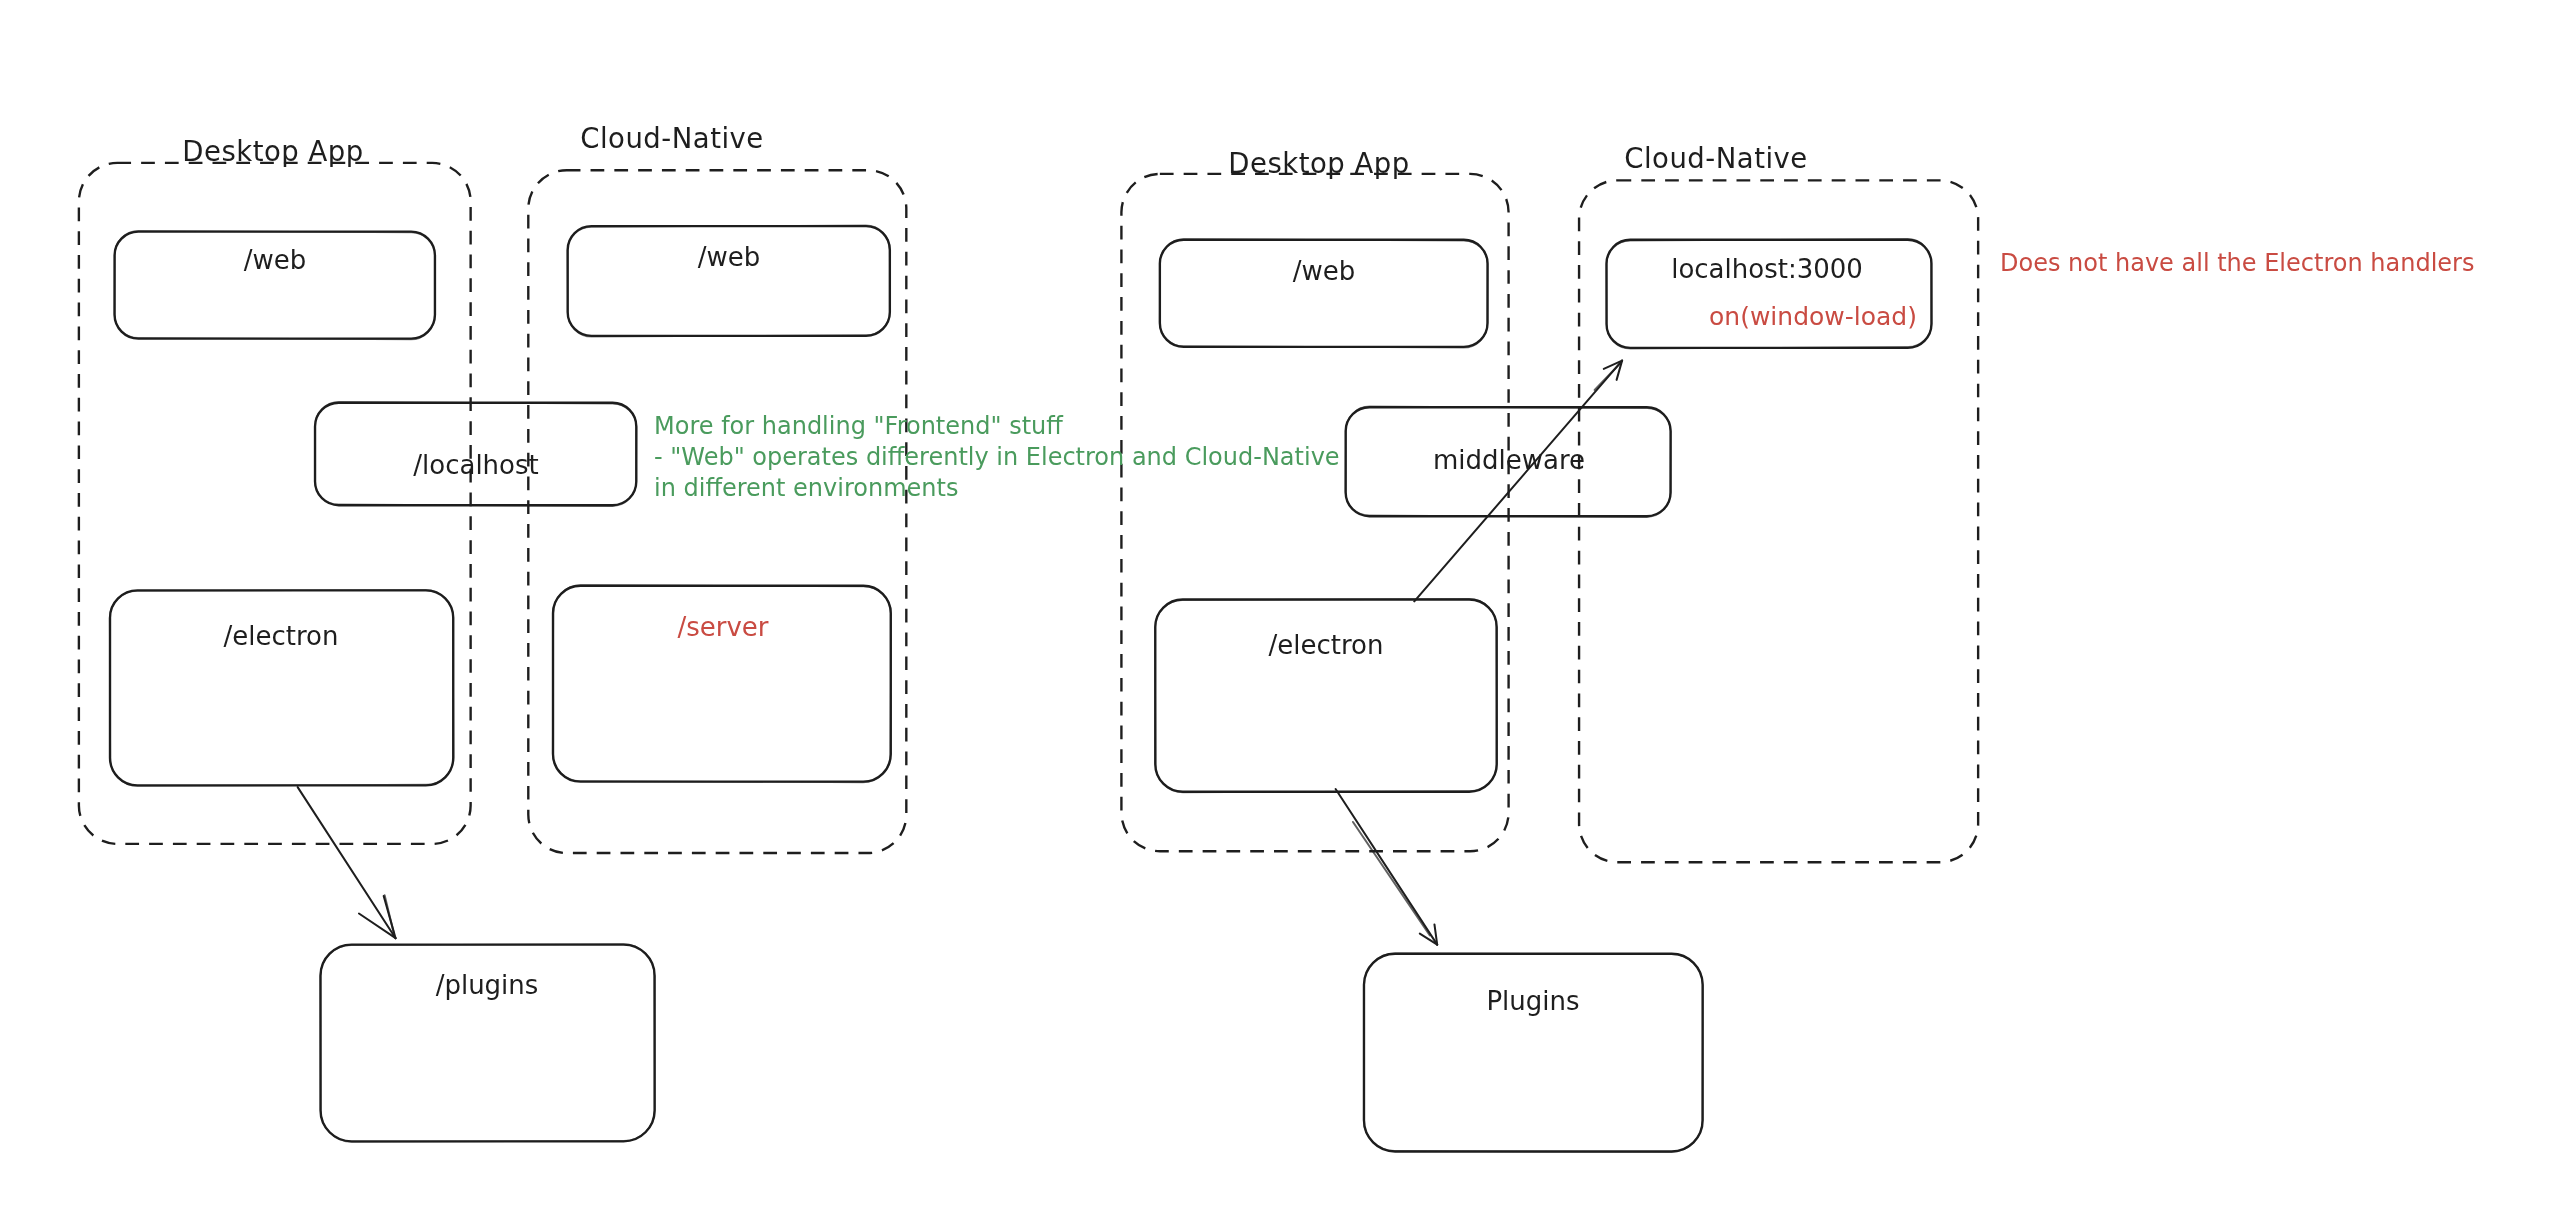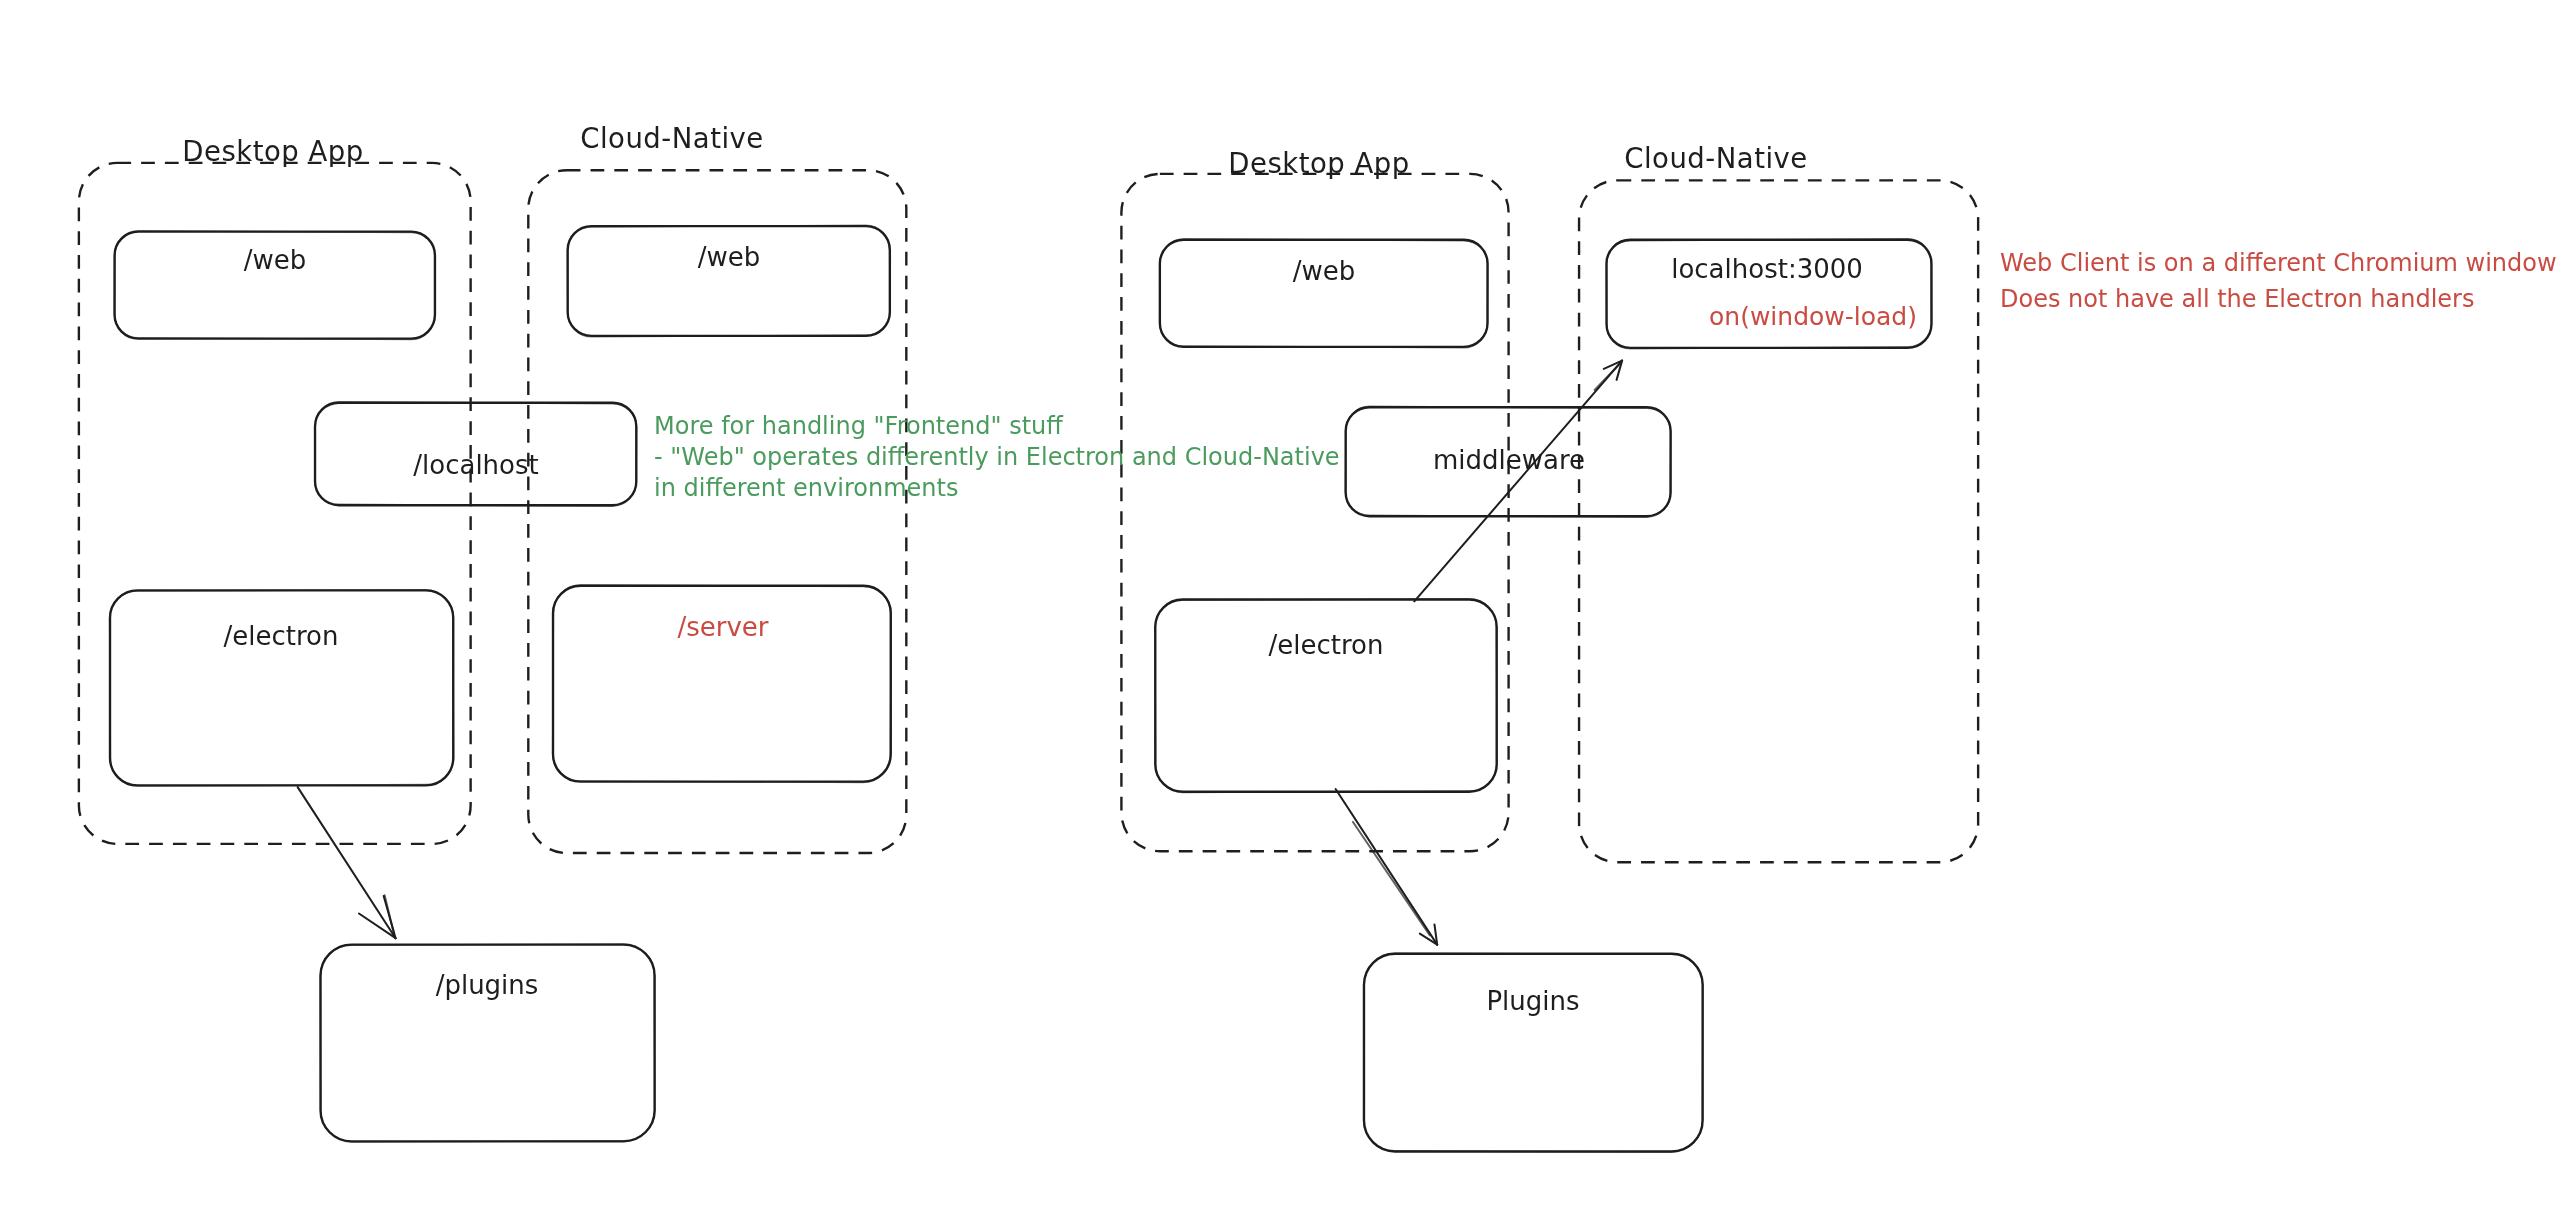--- a/index.html
+++ b/index.html
@@ -164,18 +164,17 @@
 
   <div class="txt sub-label centered red" style="left:1813px;top:302px;">on(window-load)</div>
 
   <div class="txt box-label centered" style="left:1509px;top:445px;">middleware</div>
 
   <div class="txt box-label centered" style="left:1326px;top:630px;">/electron</div>
 
   <div class="txt box-label centered" style="left:1533px;top:986px;">Plugins</div>
 
   <div class="txt note-red red" style="left:2000px;top:245px;">
-    <div>Web Client is on a different Chromium window</div>
     <div>Does not have all the Electron handlers</div>
   </div>
 
 </div>
 
 
 </body></html>

